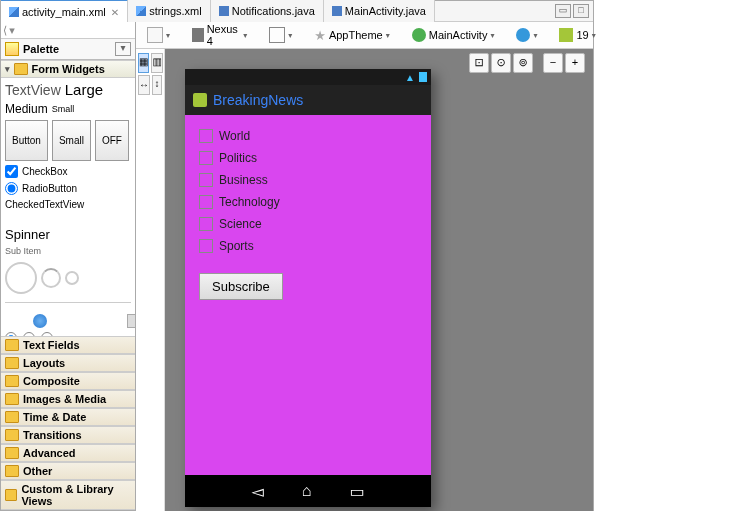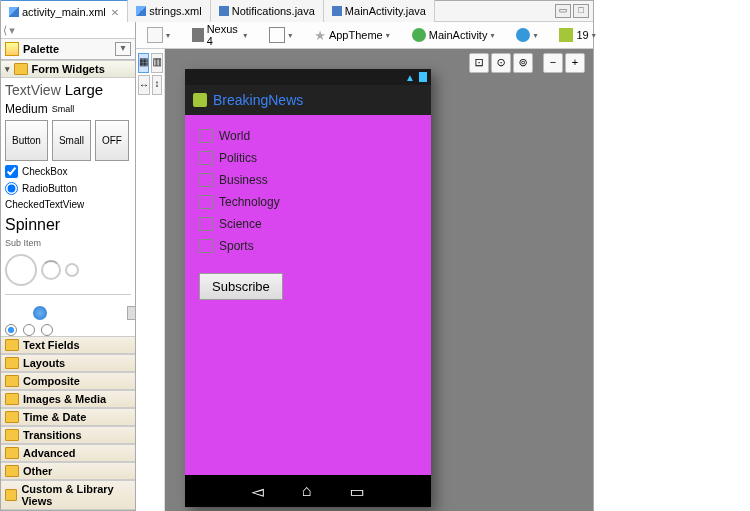--- a/index.html
+++ b/index.html
@@ -29,21 +29,21 @@
 
 .widgets-area{padding:3px 4px;display:flex;flex-direction:column;gap:4px;flex:1;overflow:hidden}
 .row{display:flex;align-items:center;gap:4px;flex-wrap:wrap}
 .txt-tv{font-size:14px;color:#555}
 .txt-lg{font-size:15px}
 .txt-md{font-size:12px}
 .txt-sm{font-size:9px}
 .wbtn{background:linear-gradient(#fdfdfd,#e6e6e6);border:1px solid #999;padding:14px 6px;font-size:10px;cursor:pointer}
 .cb{display:flex;align-items:center;gap:2px;font-size:10px}
 .cb input{margin:0 2px 0 0}
-.spn{font-size:16px;margin-top:2px}
+.spn{font-size:13px;margin-top:13px}
 .sub{font-size:9px;color:#666}
 .circles{display:flex;align-items:center;gap:4px;margin-top:2px}
 .circle{border:2px solid #ccc;border-radius:50%}
 .circle.big{width:28px;height:28px}
 .circle.mid{width:16px;height:16px;border-top-color:#aaa}
 .circle.sm{width:10px;height:10px}
 .divider{border-top:1px solid #ccc;border-bottom:1px solid #fff;margin:4px 0}
 .slider-track{height:2px;background:#5aa0e0;position:relative;margin:8px 4px 8px 0}
 .slider-thumb{position:absolute;left:28px;top:-6px;width:14px;height:14px;background:radial-gradient(#6bb0f0,#2a7ad0);border-radius:50%}
 .slider-end{position:absolute;right:-14px;top:-6px;width:12px;height:12px;background:#ddd;border:1px solid #aaa}

